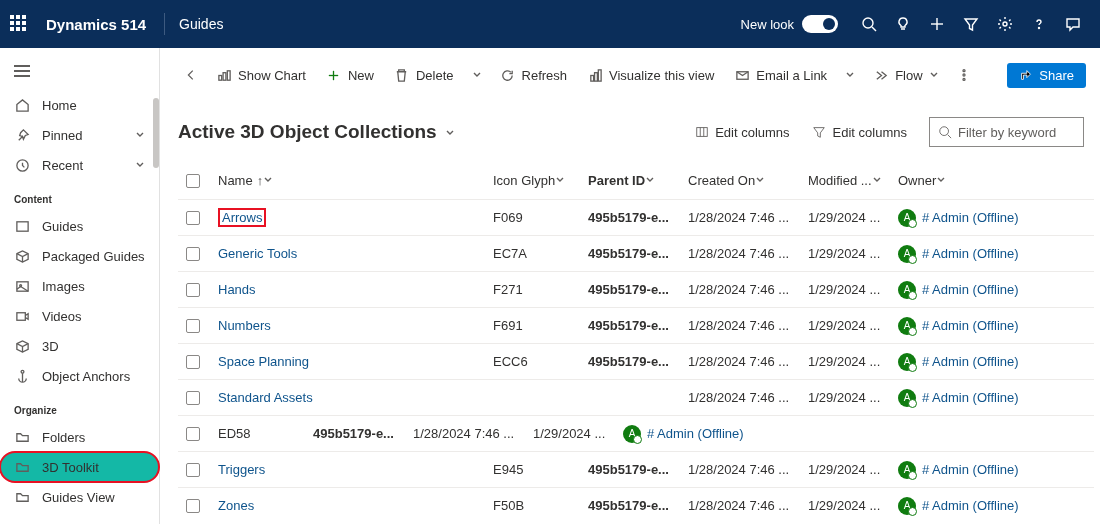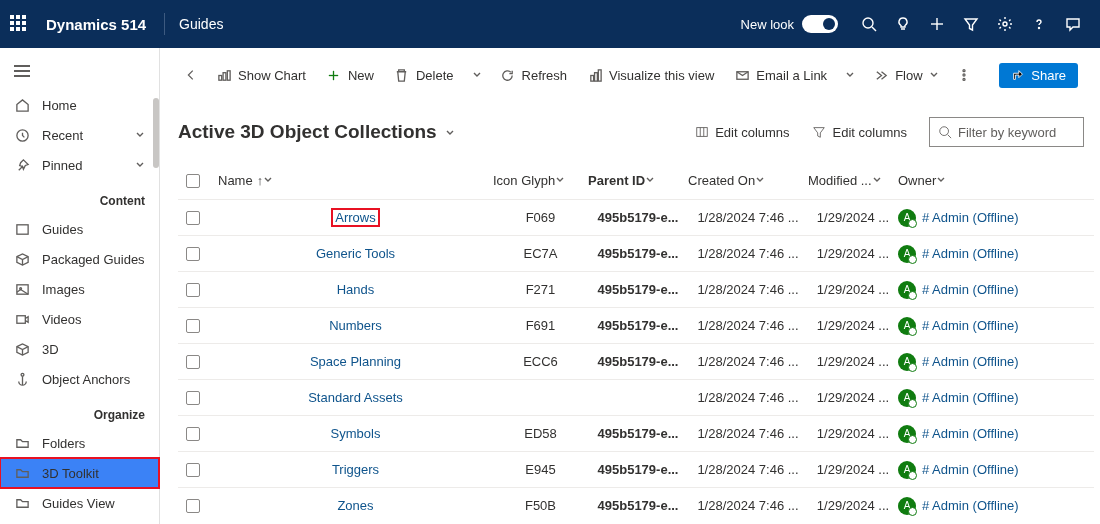--- a/index.html
+++ b/index.html
@@ -18,50 +18,50 @@
 .topbar .toggle::after { content:""; position:absolute; width:12px; height:12px; background:#0b2e5a; border-radius:50%; top:3px; right:3px; }
 .topbar .ticon { width:34px; height:48px; display:flex; align-items:center; justify-content:center; cursor:pointer; }
 .topbar svg { stroke:#fff; fill:none; stroke-width:1.4; }
 
 
 .main { display:flex; height: 476px; }
 .sidebar { width: 160px; border-right:1px solid #e1e1e1; padding-top:8px; position:relative; }
 .sidebar .hamburger { padding: 6px 14px 10px; }
 .sidebar .hamburger div { width:16px; height:2px; background:#605e5c; margin:3px 0; }
 .navitem { display:flex; align-items:center; padding: 7px 14px; cursor:pointer; color:#323130; }
-.navitem.selected { background:#3b82f6; }
+.navitem.selected { background:#14b8a6;border-radius:15px; }
 .navitem .nicon { width:16px; height:16px; margin-right:12px; display:flex; align-items:center; justify-content:center; }
 .navitem .nicon svg { stroke:#605e5c; fill:none; stroke-width:1.4; }
 .navitem .chev { margin-left:auto; }
-.section-h { padding: 14px 14px 6px; font-weight:600; font-size:12px; color:#323130;text-align:right; }
+.section-h { padding: 14px 14px 6px; font-weight:600; font-size:10px; color:#323130; }
 .redbox { outline:2px solid #e81123; outline-offset:-1px; }
 .scrollbar { position:absolute; right:0; top:50px; width:6px; height:70px; background:#c8c6c4; border-radius:3px; }
 
 
 .content { flex:1; padding: 10px 6px 0 18px; overflow:hidden; }
 .cmdbar { display:flex; align-items:center; gap: 4px; padding: 4px 0 14px; border-bottom:1px solid transparent; }
 .cbtn { display:flex; align-items:center; padding: 5px 8px; cursor:pointer; color:#323130; border-radius:2px; }
 .cbtn .ci { width:16px; height:16px; margin-right:6px; display:flex; align-items:center; justify-content:center; }
 .cbtn svg { stroke:#605e5c; fill:none; stroke-width:1.4; }
 .cbtn.green svg { stroke:#107c10; }
 .cbtn.chevonly { padding:5px 6px; }
-.share { background:#0078d4; color:#fff; padding:5px 12px; border-radius:3px; display:flex; align-items:center; margin-left:auto; margin-right:16px; }
+.share { background:#0078d4; color:#fff; padding:5px 12px; border-radius:3px; display:flex; align-items:center; margin-left:auto; margin-right:8px; }
 .share svg { stroke:#fff; margin-right:6px; }
 
 .viewhdr { display:flex; align-items:center; padding: 14px 0 18px; }
 .viewtitle { font-size:19px; font-weight:600; display:flex; align-items:center; }
 .viewtitle .chev { margin-left:8px; }
 .viewhdr .grow { flex:1; }
 .hdraction { display:flex; align-items:center; margin-right:22px; cursor:pointer; color:#323130; }
 .hdraction .ci { width:15px; height:15px; margin-right:6px; display:flex; align-items:center; justify-content:center; }
 .filterbox { border:1px solid #8a8886; width:155px; height:30px; display:flex; align-items:center; padding:0 8px; color:#605e5c; margin-right:10px; }
 .filterbox svg { stroke:#605e5c; fill:none; margin-right:6px; }
 
 
-.table { width: 100%; text-align: center; }
+.table { width: 100%; }
 .thead { display:flex; align-items:center; padding: 8px 0 10px; border-bottom:1px solid transparent; color:#323130; }
 .th { font-weight:400; display:flex; align-items:center; cursor:pointer; }
 .th .sort { margin-left:4px; }
 .col-cb { width:40px; padding-left:8px; }
 .col-name { width:275px; }
 .col-icon { width:95px; }
 .col-parent { width:100px;font-weight:bold; }
 .col-created { width:120px; }
 .col-modified { width:90px; }
 .col-owner { flex:1; }
@@ -153,36 +153,36 @@
       <span class="nicon">
           <svg width="15" height="15" viewBox="0 0 16 16">
             <path d="M2 7l6-5 6 5v7H2z"></path>
           </svg>
         </span>
       <span>Home</span>
     </div>
     <div class="navitem">
       <span class="nicon">
           <svg width="15" height="15" viewBox="0 0 16 16">
-            <circle cx="8" cy="8" r="6"></circle>
-            <path d="M8 5v3l2 2"></path>
-          </svg>
-        </span>
-      <span>Recent</span>
+            <path d="M9 2l5 5-3 1-2 4-1-3-4 4 4-4-3-1 1-3z"></path>
+          </svg>
+        </span>
+      <span>Pinned</span>
       <span class="chev"><svg viewBox="0 0 10 10">
             <path d="M2 3l3 3 3-3"></path>
           </svg></span>
     </div>
     <div class="navitem">
       <span class="nicon">
           <svg width="15" height="15" viewBox="0 0 16 16">
-            <path d="M9 2l5 5-3 1-2 4-1-3-4 4 4-4-3-1 1-3z"></path>
-          </svg>
-        </span>
-      <span>Pinned</span>
+            <circle cx="8" cy="8" r="6"></circle>
+            <path d="M8 5v3l2 2"></path>
+          </svg>
+        </span>
+      <span>Recent</span>
       <span class="chev"><svg viewBox="0 0 10 10">
             <path d="M2 3l3 3 3-3"></path>
           </svg></span>
     </div>
 
     <div class="section-h">Content</div>
     <div class="navitem">
       <span class="nicon">
           <svg width="15" height="15" viewBox="0 0 16 16">
             <rect x="2" y="3" width="12" height="10"></rect>
@@ -534,21 +534,20 @@
               <span class="ownercell">
                 <span class="avatar">A</span>
                 <span># Admin (Offline)</span>
               </span>
             </div>
           </div>
           <div class="trow">
             <div class="col-cb">
               <div class="cbx"></div>
             </div>
-            <div class="col-name"><span class="link">Symbols</span></div>
             <div class="col-icon">ED58</div>
             <div class="col-parent">495b5179-e...</div>
             <div class="col-created">1/28/2024 7:46 ...</div>
             <div class="col-modified">1/29/2024 ...</div>
             <div class="col-owner">
               <span class="ownercell">
                 <span class="avatar">A</span>
                 <span># Admin (Offline)</span>
               </span>
             </div>

